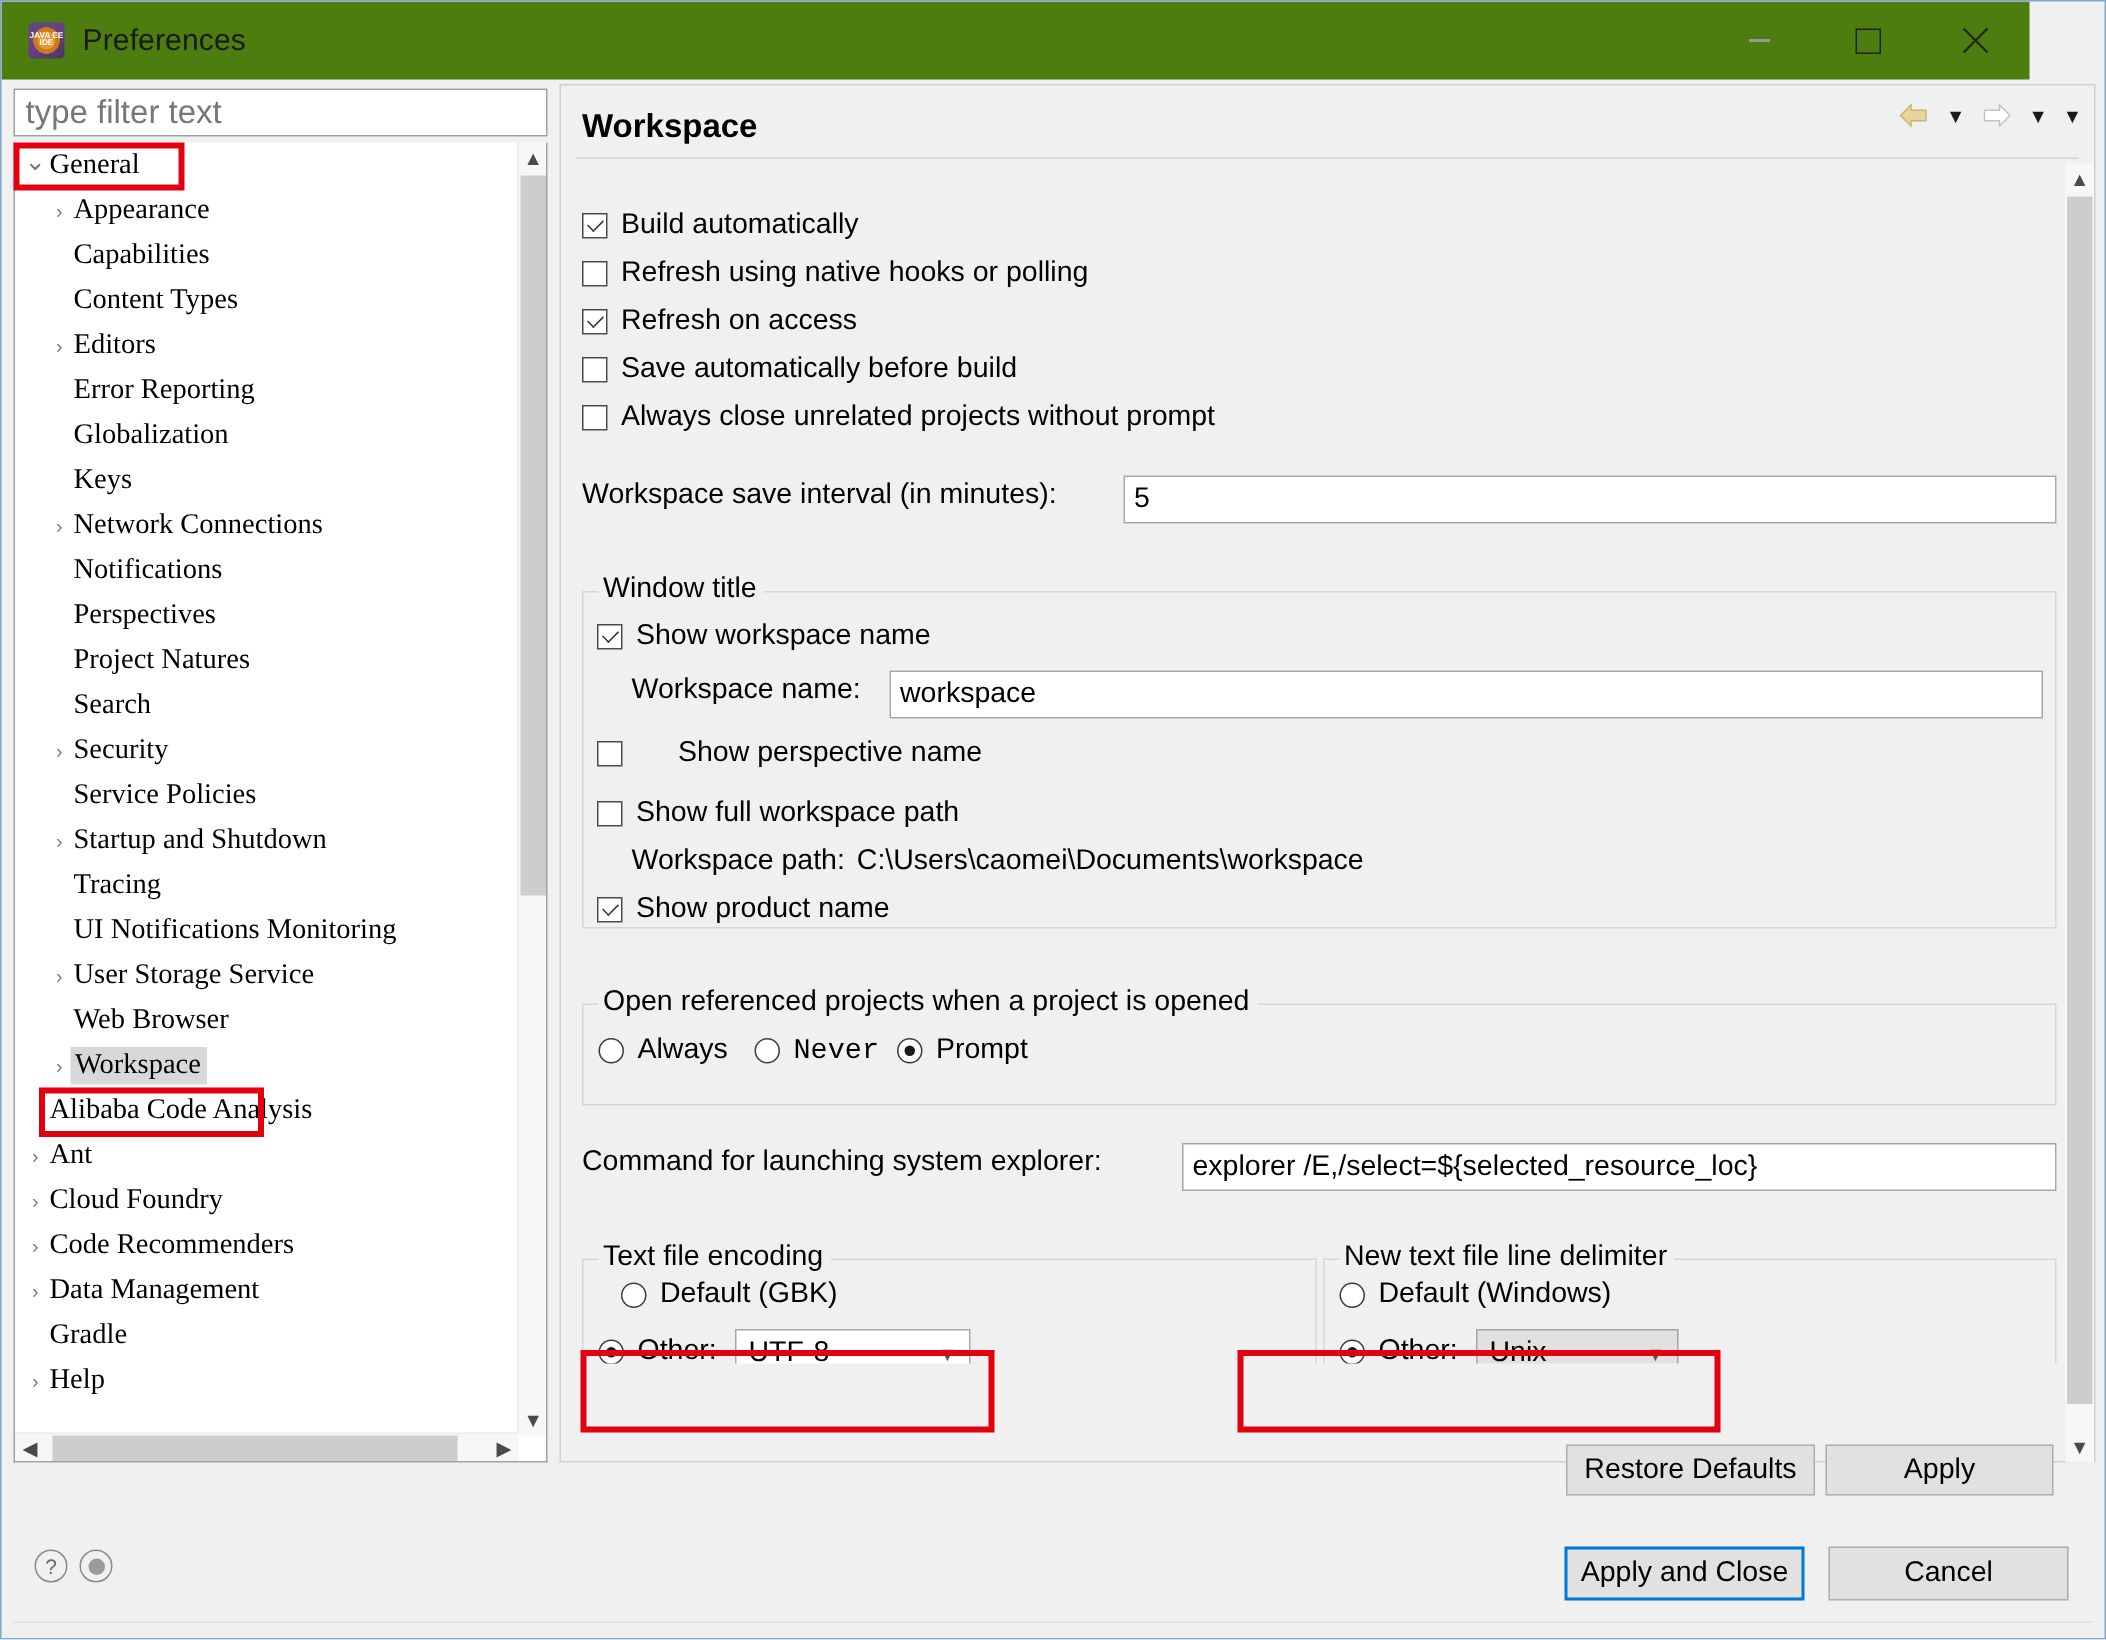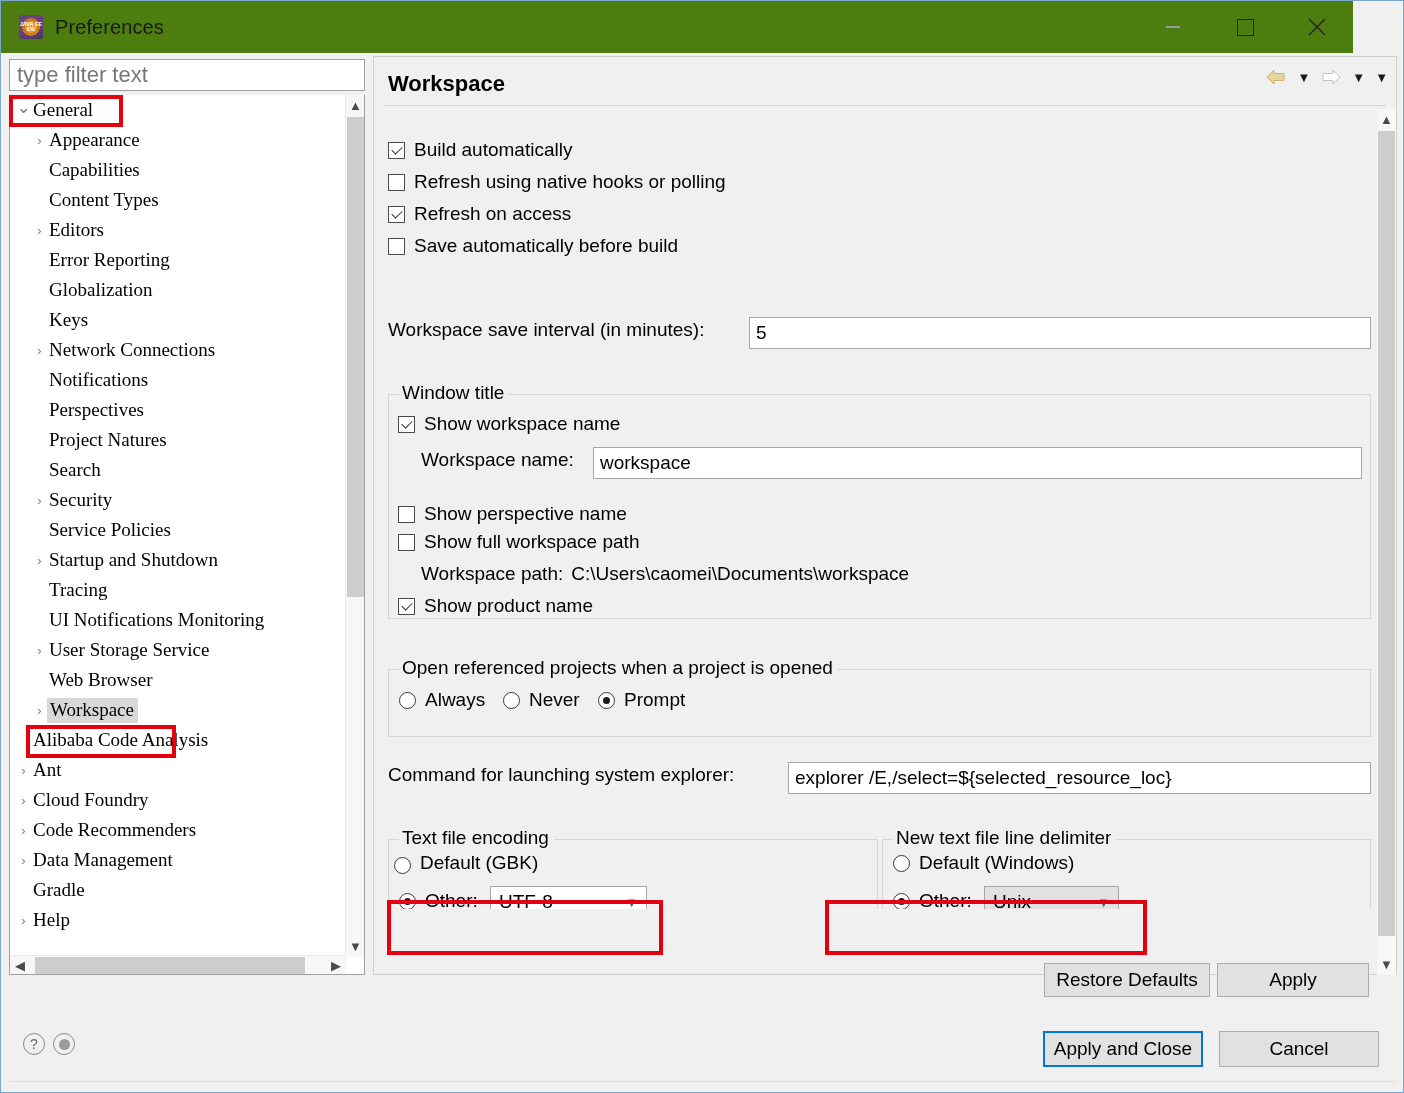--- a/index.html
+++ b/index.html
@@ -423,40 +423,44 @@
         <span>Refresh using native hooks or polling</span>
       </div>
       <div class="row" style="left:14px; top:94px;">
         <span class="cb on"></span>
         <span>Refresh on access</span>
       </div>
       <div class="row" style="left:14px; top:126px;">
         <span class="cb"></span>
         <span>Save automatically before build</span>
       </div>
+      <div class="row" style="left:14px; top:158px;">
+        <span class="cb"></span>
+        <span>Always close unrelated projects without prompt</span>
+      </div>
 
       <div class="row" style="left:14px; top:210px;">
         <span>Workspace save interval (in minutes):</span>
       </div>
       <input class="txtfield" style="position: absolute; left: 375px; top: 208px; width: 622px;" value="5">
 
       <div class="group" style="left:14px; top:285px; width:983px; height:225px;">
         <span class="glabel">Window title</span>
 
         <div class="row" style="left:9px; top:18px;">
           <span class="cb on"></span>
           <span>Show workspace name</span>
         </div>
 
         <div class="row" style="left:32px; top:54px;">
           <span>Workspace name:</span>
         </div>
         <input class="txtfield" style="position: absolute; left: 204px; top: 52px; width: 769px;" value="workspace">
 
-        <div class="row" style="left:9px; top:108px;">
+        <div class="row" style="left:9px; top:96px;gap:28px;">
           <span class="cb"></span>
           <span>Show perspective name</span>
         </div>
         <div class="row" style="left:9px; top:136px;">
           <span class="cb"></span>
           <span>Show full workspace path</span>
         </div>
         <div class="row" style="left:32px; top:168px;">
           <span>Workspace path:</span>
           <span style="margin-left:8px;">C:\Users\caomei\Documents\workspace</span>
@@ -466,38 +470,38 @@
           <span>Show product name</span>
         </div>
       </div>
 
       <div class="group" style="left:14px; top:560px; width:983px; height:68px;">
         <span class="glabel">Open referenced projects when a project is opened</span>
         <div class="row" style="left:10px; top:19px;">
           <span class="rb"></span>
           <span>Always</span>
         </div>
-        <div class="row" style="left:114px; top:19px;">
+        <div class="row" style="left:114px; top:19px;font-family:Liberation Mono, monospace;">
           <span class="rb"></span>
           <span>Never</span>
         </div>
         <div class="row" style="left:209px; top:19px;">
           <span class="rb on"></span>
           <span>Prompt</span>
         </div>
       </div>
 
       <div class="row" style="left:14px; top:655px;">
         <span>Command for launching system explorer:</span>
       </div>
       <input class="txtfield" style="position: absolute; left: 414px; top: 653px; width: 583px;" value="explorer /E,/select=${selected_resource_loc}">
 
       <div class="group" style="left:14px; top:730px; width:490px; height:110px;">
         <span class="glabel">Text file encoding</span>
-        <div class="row" style="left:5px; top:12px;align-items:flex-end;">
+        <div class="row" style="left:25px; top:12px;">
           <span class="rb"></span>
           <span>Default (GBK)</span>
         </div>
         <div class="row" style="left:10px; top:50px;">
           <span class="rb on"></span>
           <span>Other:</span>
         </div>
         <div class="combo" style="position:absolute; left:101px; top:46px; width:157px;">
           <span>UTF-8</span>
           <span class="cchev">▼</span>

